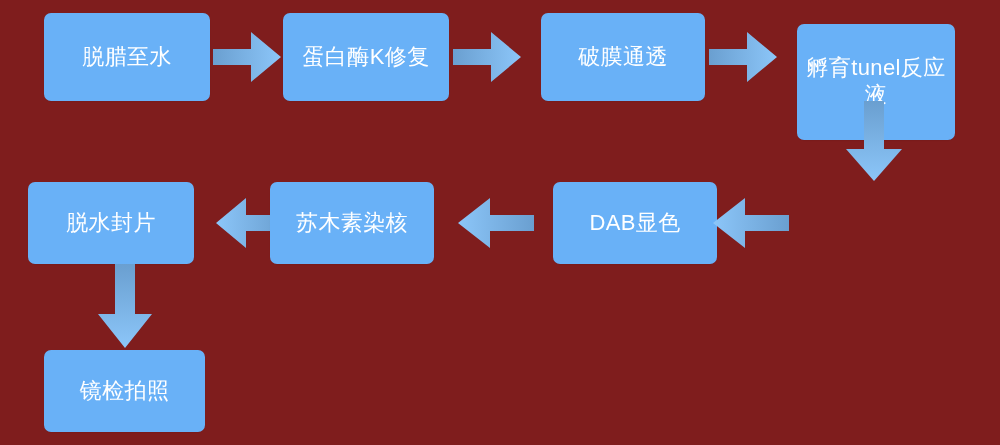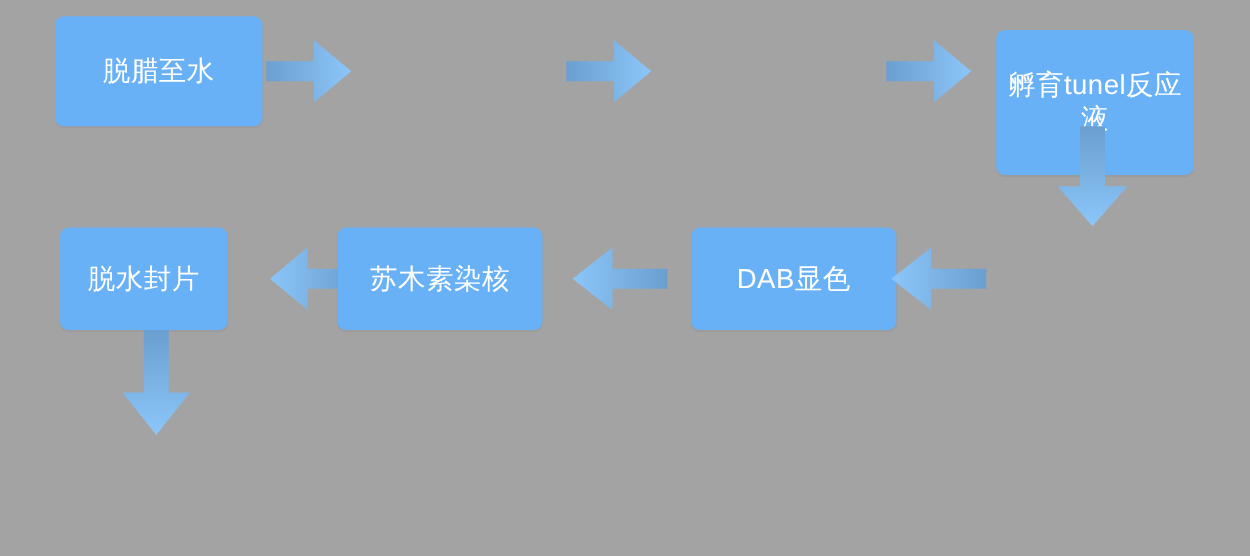--- a/index.html
+++ b/index.html
@@ -7,21 +7,21 @@
     padding: 0;
     background: #ffffff;
   }
   body {
     font-family: "Liberation Sans", "DejaVu Sans", sans-serif;
   }
   #canvas {
     position: relative;
     width: 1000px;
     height: 445px;
-    background: #a3a3a3;
+    background: #7f1d1d;
     overflow: hidden;
   }
   .node {
     position: absolute;
     background: #69b1f7;
     border-radius: 7px;
     color: #ffffff;
     display: flex;
     align-items: center;
     justify-content: center;
@@ -61,33 +61,39 @@
       <defs>
         <linearGradient id="gR1" x1="0" y1="0" x2="1" y2="0">
           <stop offset="0%" stop-color="#6a9fd0"></stop>
           <stop offset="100%" stop-color="#8cc6f9"></stop>
         </linearGradient>
       </defs>
       <polygon points="0,19 38,19 38,2 68,27 38,52 38,35 0,35" fill="url(#gR1)"></polygon>
     </svg>
   </div>
 
+  <div class="node" style="left:283px; top:13px; width:166px; height:88px;">
+    <span class="label">蛋白酶K修复</span>
+  </div>
 
   <div class="arrow" style="left:453px; top:30px; width:68px; height:54px;">
     <svg viewBox="0 0 68 54" preserveAspectRatio="none">
       <defs>
         <linearGradient id="gR2" x1="0" y1="0" x2="1" y2="0">
           <stop offset="0%" stop-color="#6a9fd0"></stop>
           <stop offset="100%" stop-color="#8cc6f9"></stop>
         </linearGradient>
       </defs>
       <polygon points="0,19 38,19 38,2 68,27 38,52 38,35 0,35" fill="url(#gR2)"></polygon>
     </svg>
   </div>
 
+  <div class="node" style="left:541px; top:13px; width:164px; height:88px;">
+    <span class="label">破膜通透</span>
+  </div>
 
   <div class="arrow" style="left:709px; top:30px; width:68px; height:54px;">
     <svg viewBox="0 0 68 54" preserveAspectRatio="none">
       <defs>
         <linearGradient id="gR3" x1="0" y1="0" x2="1" y2="0">
           <stop offset="0%" stop-color="#6a9fd0"></stop>
           <stop offset="100%" stop-color="#8cc6f9"></stop>
         </linearGradient>
       </defs>
       <polygon points="0,19 38,19 38,2 68,27 38,52 38,35 0,35" fill="url(#gR3)"></polygon>
@@ -103,21 +109,21 @@
       <defs>
         <linearGradient id="gD1" x1="0" y1="0" x2="0" y2="1">
           <stop offset="0%" stop-color="#6a9fd0"></stop>
           <stop offset="100%" stop-color="#8cc6f9"></stop>
         </linearGradient>
       </defs>
       <polygon points="18,0 38,0 38,48 56,48 28,80 0,48 18,48" fill="url(#gD1)"></polygon>
     </svg>
   </div>
 
-  <div class="node" style="left:48px; top:182px; width:134px; height:82px;justify-content:center;">
+  <div class="node" style="left:28px; top:182px; width:166px; height:82px;justify-content:center;">
     <span class="label">脱水封片</span>
   </div>
 
   <div class="arrow" style="left:216px; top:197px; width:68px; height:52px;">
     <svg viewBox="0 0 68 52" preserveAspectRatio="none">
       <defs>
         <linearGradient id="gL1" x1="0" y1="0" x2="1" y2="0">
           <stop offset="0%" stop-color="#8cc6f9"></stop>
           <stop offset="100%" stop-color="#6a9fd0"></stop>
         </linearGradient>
@@ -164,14 +170,17 @@
       <defs>
         <linearGradient id="gD2" x1="0" y1="0" x2="0" y2="1">
           <stop offset="0%" stop-color="#6a9fd0"></stop>
           <stop offset="100%" stop-color="#8cc6f9"></stop>
         </linearGradient>
       </defs>
       <polygon points="17,0 37,0 37,50 54,50 27,84 0,50 17,50" fill="url(#gD2)"></polygon>
     </svg>
   </div>
 
+  <div class="node" style="left:44px; top:350px; width:161px; height:82px;">
+    <span class="label">镜检拍照</span>
+  </div>
 
 </div>
 
 </body></html>

